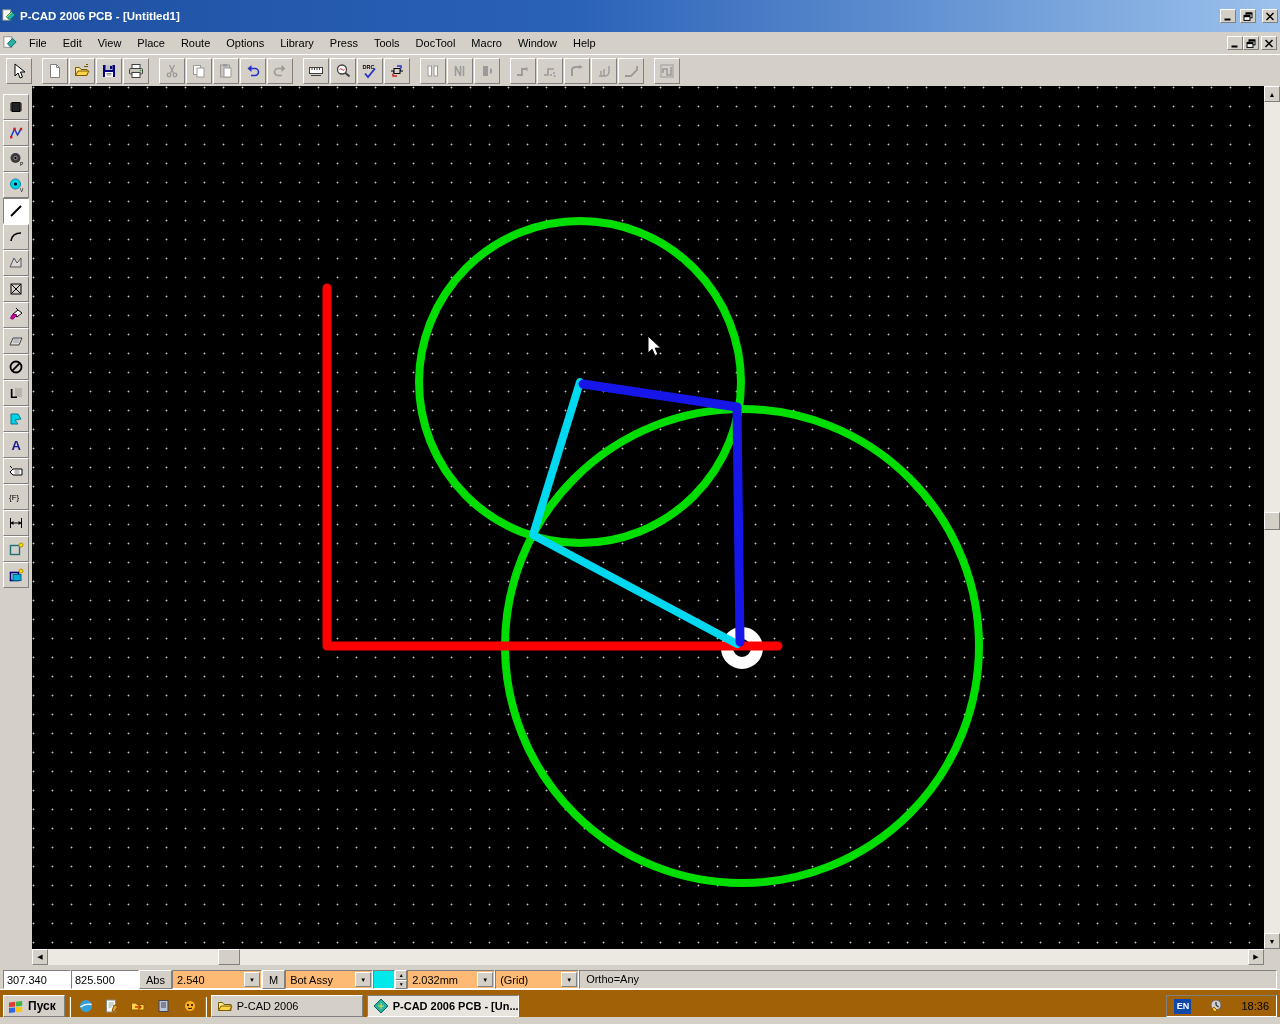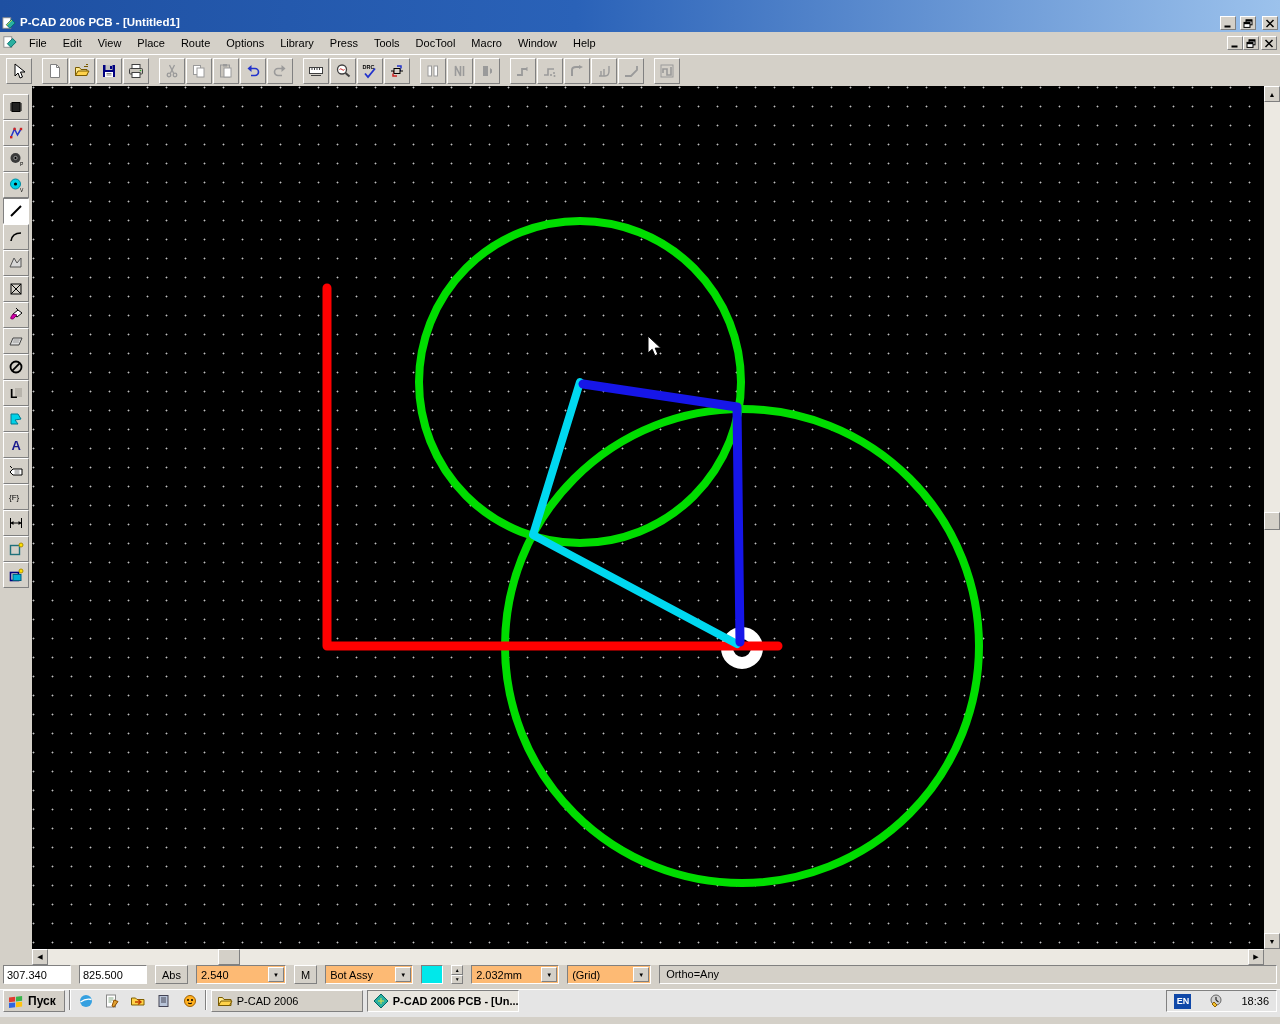--- a/index.html
+++ b/index.html
@@ -2,21 +2,21 @@
 <html><head>
 <meta charset="utf-8">
 <style>
 *{box-sizing:border-box;margin:0;padding:0}
 html,body{width:1280px;height:1024px;overflow:hidden}
 body{font-family:"Liberation Sans",sans-serif;font-size:11px;background:#d4d0c8;color:#000}
 svg text{font-family:"Liberation Sans",sans-serif}
 .screen{width:1280px;height:1024px;display:flex;flex-direction:column}
 .raised{border:1px solid;border-color:#ffffff #808080 #808080 #ffffff;background:#d4d0c8}
 
-.titlebar{height:20px;background:linear-gradient(90deg,#1e50a2 0%,#2a62b8 45%,#9cc2ec 100%);display:flex;gap:4px;padding:16px 2px;color:#fff;font-weight:bold;font-size:11.5px}
+.titlebar{height:20px;background:linear-gradient(90deg,#1e50a2 0%,#2a62b8 45%,#9cc2ec 100%);display:flex;align-items:center;gap:4px;padding:16px 2px;color:#fff;font-weight:bold;font-size:11.5px}
 .titlebar .spacer,.menubar .spacer{flex:1}
 .winbtn{width:16px;height:14px;display:flex;align-items:center;justify-content:center}
 .winbtn.close{margin-left:2px}
 
 .menubar{height:22px;display:flex;align-items:center;padding:0 3px;background:#d4d0c8}
 .menu-item{padding:3px 8px;cursor:default}
 
 .toolbar{height:32px;display:flex;align-items:center;padding:0 2px 0 6px;border-top:1px solid #fff}
 .tbtn{width:26px;height:26px;display:flex;align-items:center;justify-content:center;border:1px solid;border-color:#ffffff #808080 #808080 #ffffff;background:#d4d0c8;margin-right:1px}
 .tbtn svg{width:16px;height:16px}
@@ -37,32 +37,32 @@
 .hrow{height:16px;display:flex}
 .hcorner-l{width:32px;background:#d4d0c8}
 .hscroll{width:1232px;display:flex;background:#ece9e2}
 .htrack{flex:1;position:relative}
 .hthumb{position:absolute;left:170px;top:0;width:22px;height:16px;border:1px solid;border-color:#ffffff #808080 #808080 #ffffff;background:#d4d0c8}
 .hcorner-r{width:16px;background:#d4d0c8}
 
 .promptbar{height:21px;background:#d4d0c8;padding:1px 2px}
 .prompt-inner{height:17px;border:1px solid;border-color:#808080 #ffffff #ffffff #808080;padding:1px 5px}
 
-.statusbar{height:24px;display:flex;align-items:flex-start;gap:8px;padding:0 3px;background:#d4d0c8}
+.statusbar{height:24px;display:flex;align-items:flex-end;gap:0;padding:0 3px;background:#d4d0c8}
 .coord-input{width:68px;height:19px;border:1px solid;border-color:#808080 #ffffff #ffffff #808080;background:#fff;font-family:"Liberation Sans",sans-serif;font-size:11px;padding:1px 3px}
 .minibtn{height:19px;padding:0 6px;display:flex;align-items:center;border:1px solid;border-color:#ffffff #808080 #808080 #ffffff;background:#d4d0c8;font-size:11px}
 .combo{height:19px;background:#fdba74;border:1px solid;border-color:#808080 #ffffff #ffffff #808080;display:flex;align-items:center;padding-left:4px}
 .combo .arrow{margin-left:auto;width:16px;height:15px;display:flex;align-items:center;justify-content:center;font-size:6px;border:1px solid;border-color:#ffffff #808080 #808080 #ffffff;background:#d4d0c8;margin-right:1px}
 .w-grid{width:90px}.w-layer{width:88px}.w-width{width:88px}.w-mode{width:84px}
 .swatch{width:22px;height:19px;border:1px solid;border-color:#808080 #ffffff #ffffff #808080}
 .spin{display:flex;flex-direction:column;width:12px;height:19px}
 .spin .sbtn{width:12px;height:9.5px;font-size:5px}
 .ortho{flex:1;height:19px;border:1px solid;border-color:#808080 #ffffff #ffffff #808080;padding:2px 6px}
 
-.taskbar{height:28px;background:#e5e5e5;border-top:1px solid #fff;display:flex;align-items:flex-start;gap:4px;padding:0 3px}
+.taskbar{height:28px;background:#a16207;border-top:1px solid #fff;display:flex;align-items:flex-end;gap:4px;padding:0 3px}
 .startbtn{height:22px;display:flex;align-items:center;gap:4px;padding:0 8px 0 4px;font-weight:bold;font-size:12px;border:1px solid;border-color:#ffffff #808080 #808080 #ffffff;background:#d4d0c8}
 .tdivider{width:2px;height:20px;border-left:1px solid #808080;border-right:1px solid #ffffff}
 .qlbtn{width:22px;height:22px;display:flex;align-items:center;justify-content:center}
 .qlbtn svg{width:16px;height:16px}
 .taskbtn{width:152px;height:22px;display:flex;align-items:center;gap:4px;padding:0 5px;border:1px solid;border-color:#ffffff #808080 #808080 #ffffff;background:#d4d0c8;font-size:11px;white-space:nowrap;overflow:hidden}
 .taskbtn.active{border-color:#808080 #ffffff #ffffff #808080;background:#e8e5de;font-weight:bold}
 .taskbtn svg{width:16px;height:16px;flex:0 0 16px}
 .tray{margin-left:auto;height:22px;border:1px solid;border-color:#808080 #ffffff #ffffff #808080;display:flex;align-items:center;gap:17px;padding:0 7px}
 .lang{width:17px;height:15px;background:#1048a8;color:#fff;font-size:9px;font-weight:bold;display:flex;align-items:center;justify-content:center}
 .tray svg{width:16px;height:16px}

